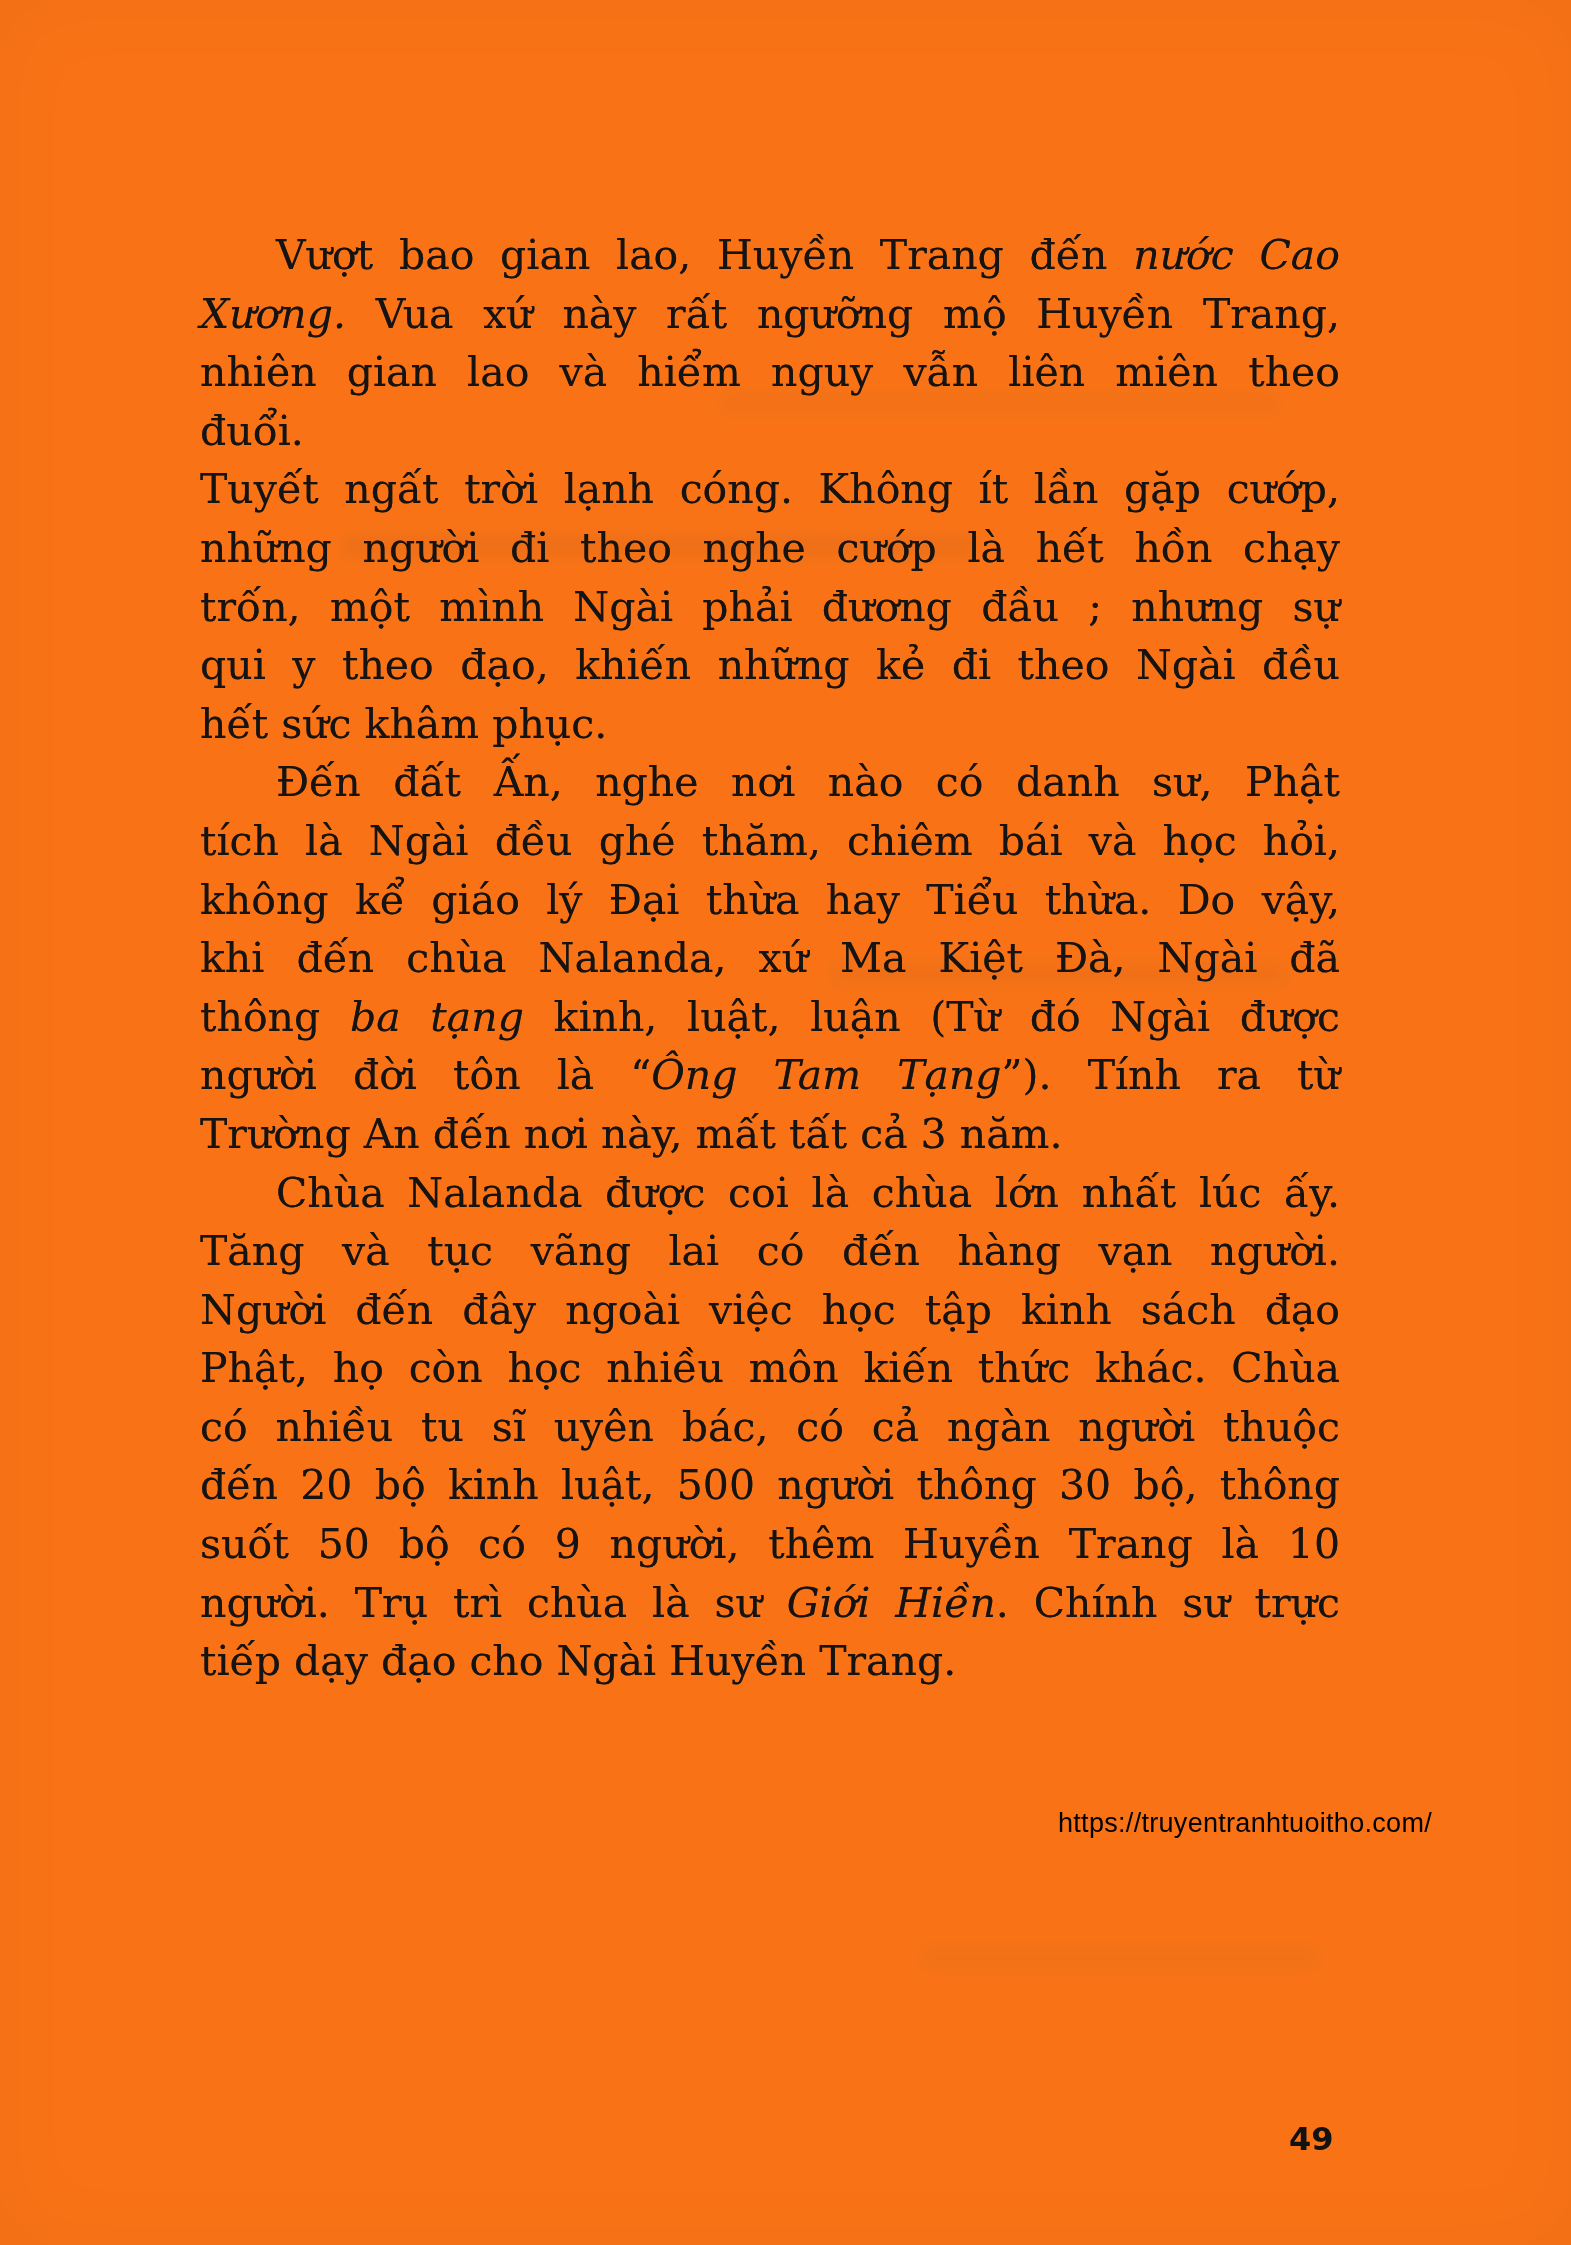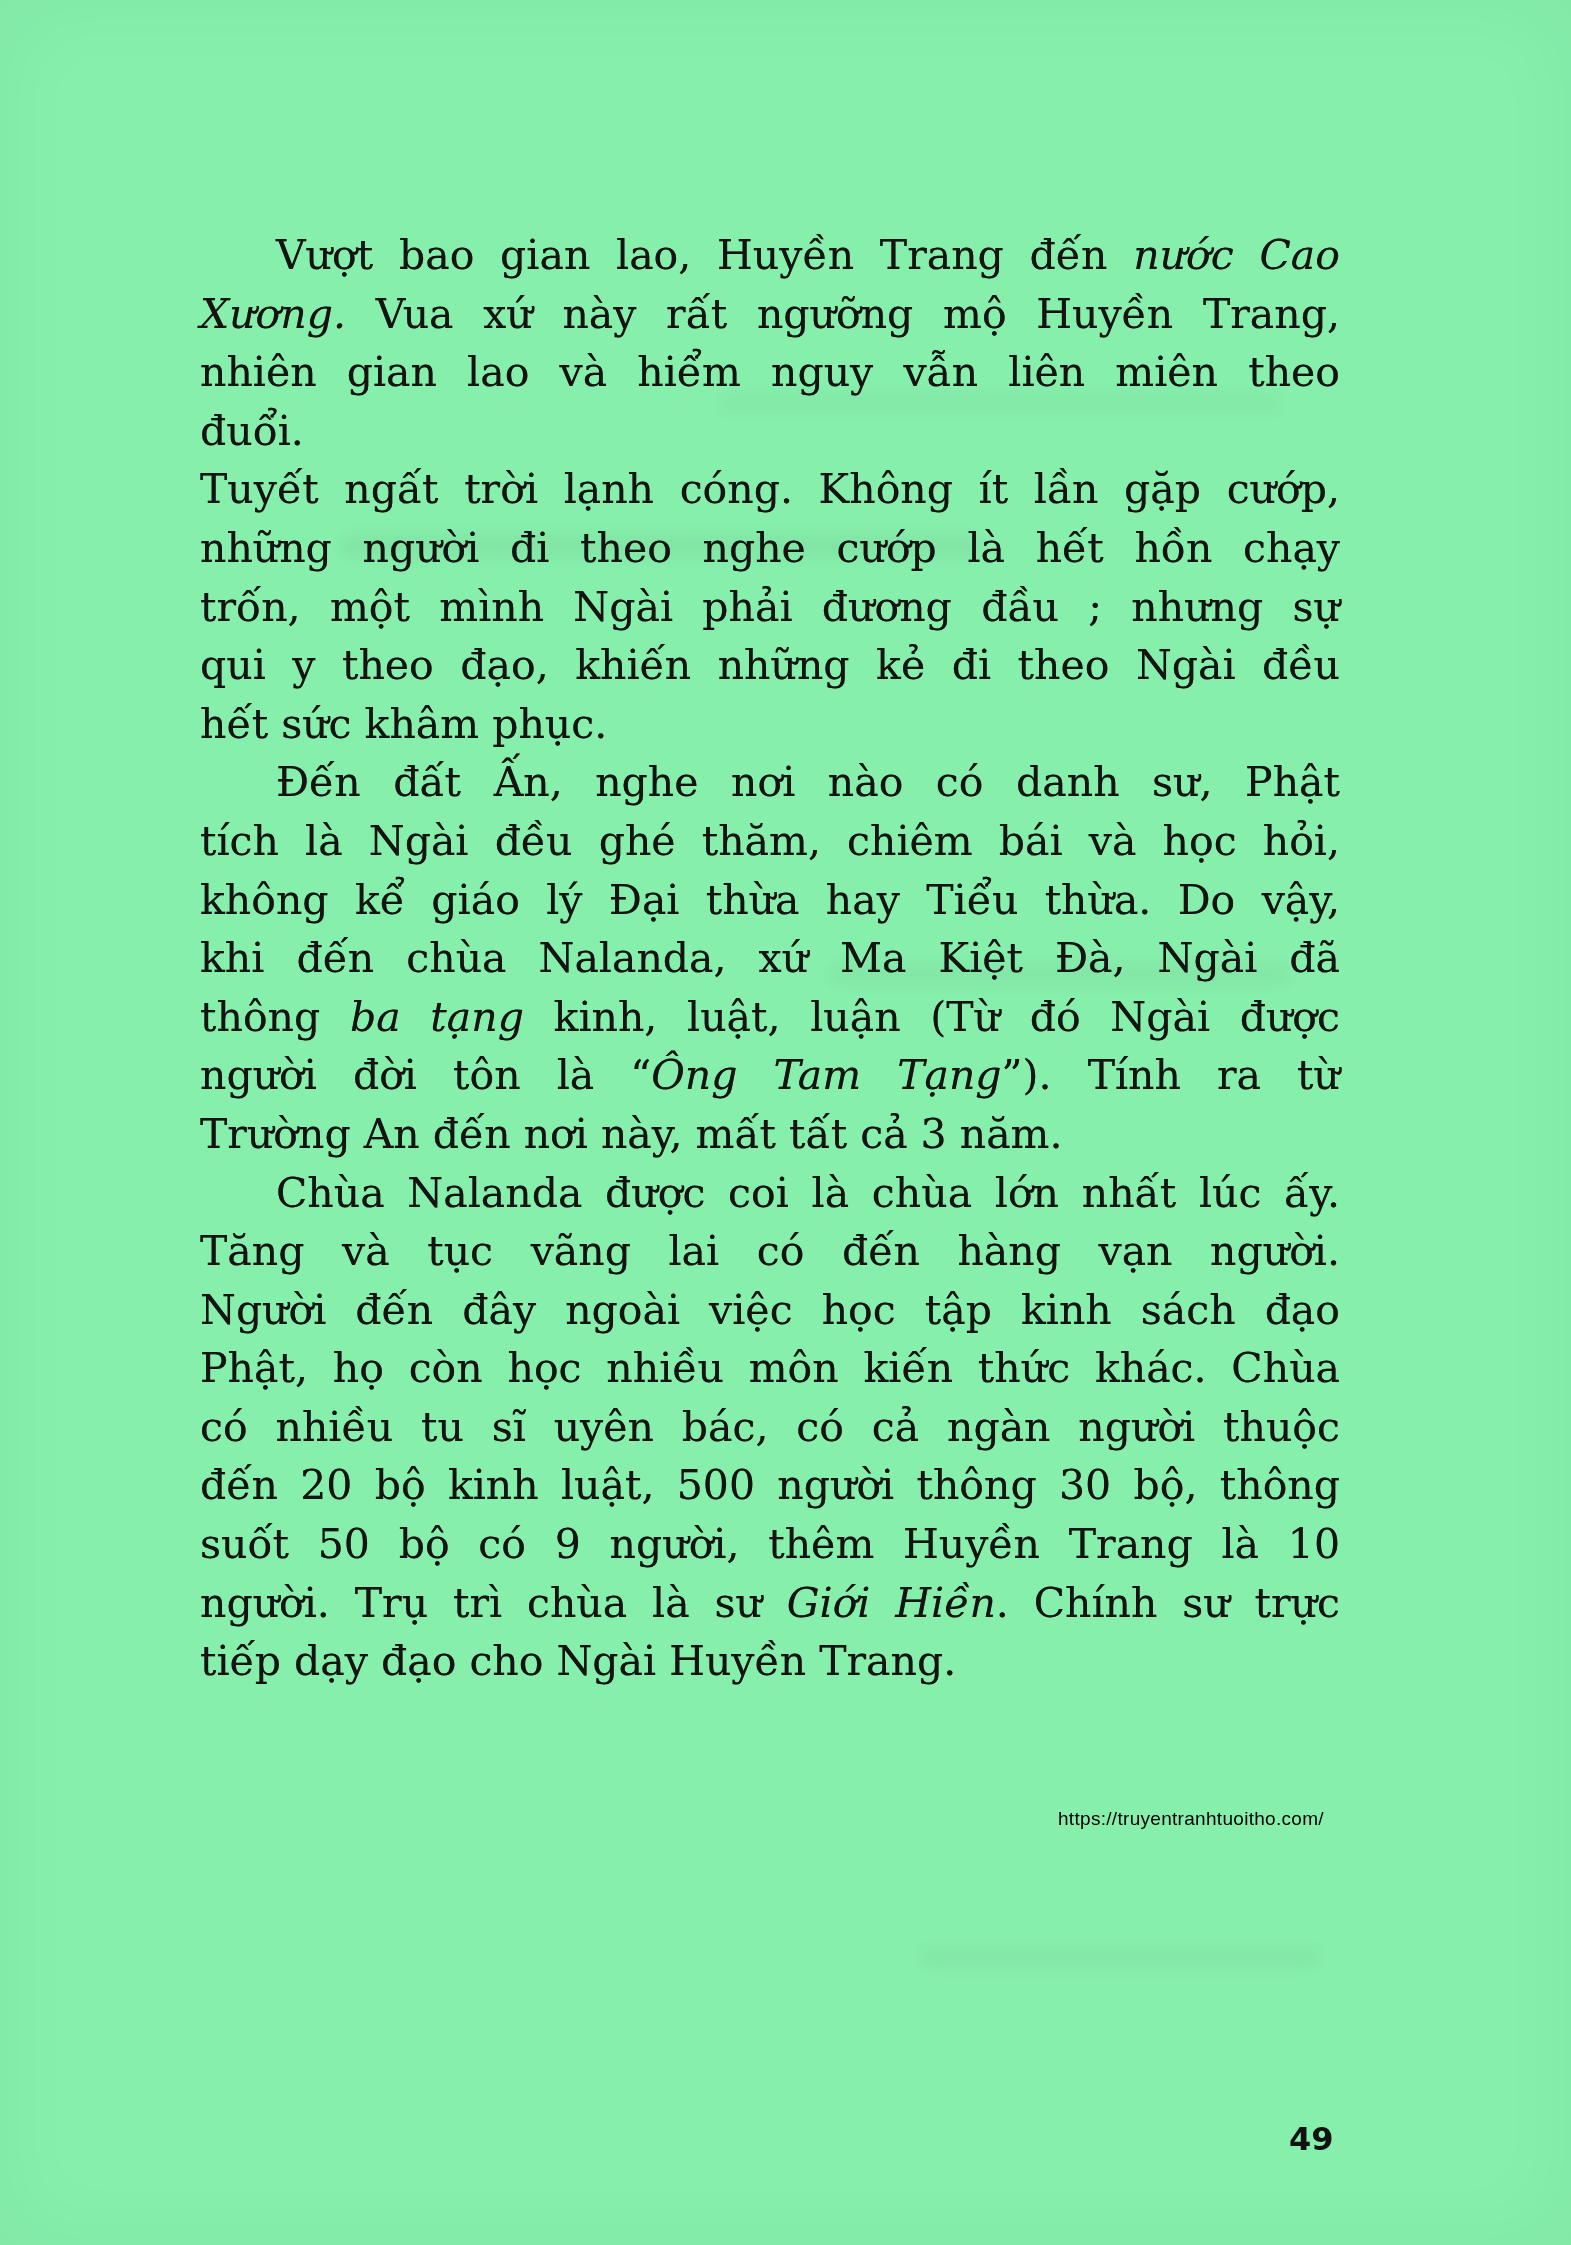--- a/index.html
+++ b/index.html
@@ -4,21 +4,21 @@
 <style>
   html, body {
     margin: 0;
     padding: 0;
     background: #ffffff;
   }
   .page {
     position: relative;
     width: 1571px;
     height: 2245px;
-    background: #86efac;
+    background: #f97316;
     overflow: hidden;
     box-shadow: inset 0 0 90px rgba(0,0,0,0.035);
     font-family: "DejaVu Serif", serif;
   }
   .text-block {
     position: absolute;
     left: 200px;
     top: 226px;
     width: 1140px;
     font-size: 41px;
@@ -33,21 +33,21 @@
     overflow: visible;
   }
   .line-first { text-indent: 76px; }
   .line-last  { text-align-last: left; }
   .it { font-style: italic; }
   .watermark {
     position: absolute;
     left: 1058px;
     top: 1808px;
     font-family: "Liberation Sans", sans-serif;
-    font-size: 19px;
+    font-size: 27px;
     color: #000000;
     letter-spacing: 0.3px;
     white-space: nowrap;
     z-index: 3;
   }
   .page-number {
     position: absolute;
     left: 1289px;
     top: 2120px;
     font-family: "DejaVu Sans", sans-serif;

